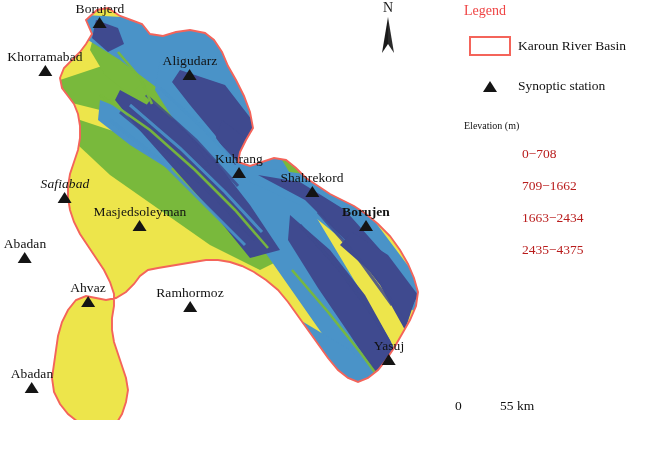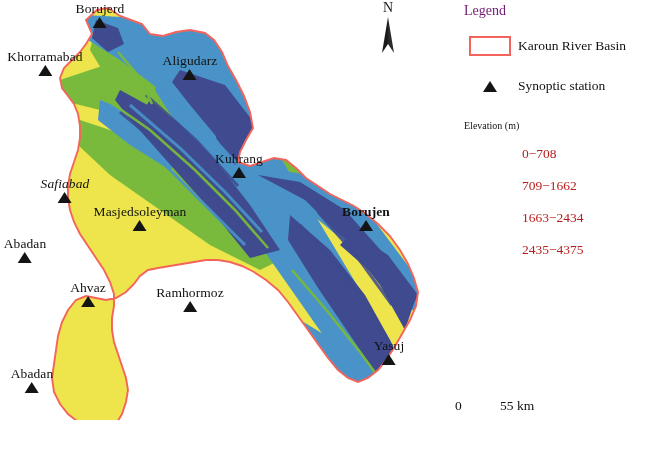--- a/index.html
+++ b/index.html
@@ -108,21 +108,21 @@
 
   
   #legend {
     position: absolute;
     left: 462px;
     top: 0px;
     width: 188px;
   }
   #legend-title {
     font-size: 14px;
-    color: #701a75;
+    color: #ef4444;
     margin: 3px 0 12px 2px;
   }
   .legend-row {
     display: flex;
     align-items: center;
     height: 30px;
   }
   .legend-row .lg-key {
     width: 56px;
     display: flex;
@@ -301,20 +301,24 @@
       <span class="station-tri"></span>
     </div>
     <div class="city" style="left:45px; top:50px;">
       <span class="city-label">Khorramabad</span>
       <span class="station-tri"></span>
     </div>
     <div class="city" style="left:239px; top:152px;">
       <span class="city-label">Kuhrang</span>
       <span class="station-tri"></span>
     </div>
+    <div class="city" style="left:312px; top:171px;">
+      <span class="city-label">Shahrekord</span>
+      <span class="station-tri"></span>
+    </div>
     <div class="city" style="left:366px; top:205px;font-weight:bold;">
       <span class="city-label">Borujen</span>
       <span class="station-tri"></span>
     </div>
     <div class="city" style="left:65px; top:177px;font-style:italic;">
       <span class="city-label">Safiabad</span>
       <span class="station-tri"></span>
     </div>
     <div class="city" style="left:140px; top:205px;">
       <span class="city-label">Masjedsoleyman</span>

